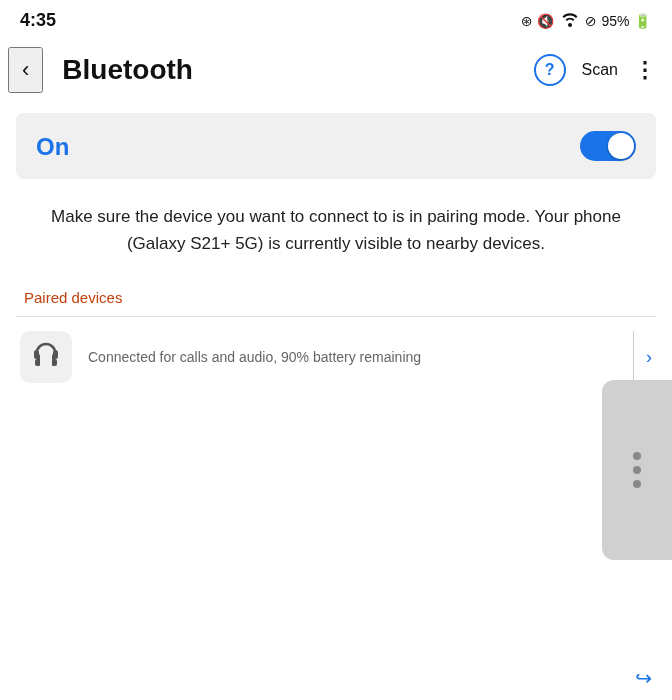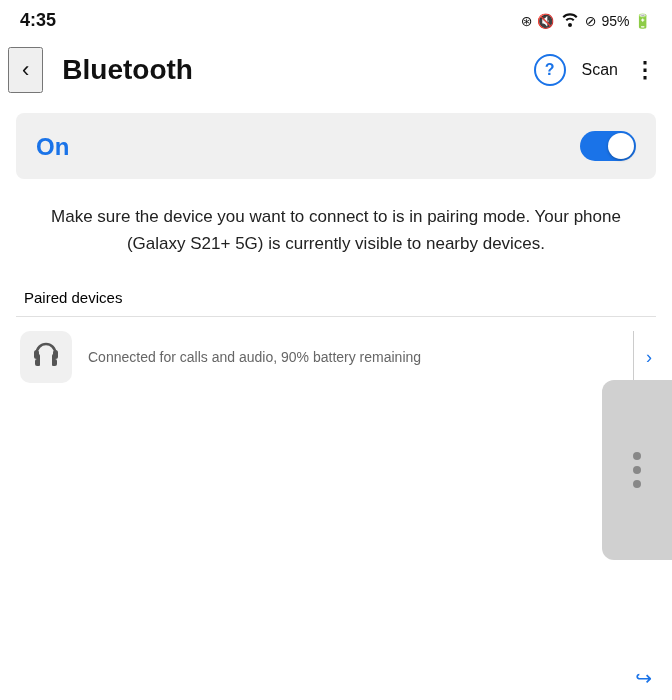--- a/index.html
+++ b/index.html
@@ -131,21 +131,21 @@
       font-size: 17px;
       color: #222;
       line-height: 1.6;
       text-align: center;
     }
 
     
     .section-label {
       padding: 8px 24px 10px 24px;
       font-size: 15px;
-      color: #000000;
+      color: #c2410c;
       font-weight: 500;
     }
 
     
     .device-item {
       display: flex;
       align-items: center;
       padding: 14px 20px;
       background: #ffffff;
       position: relative;

